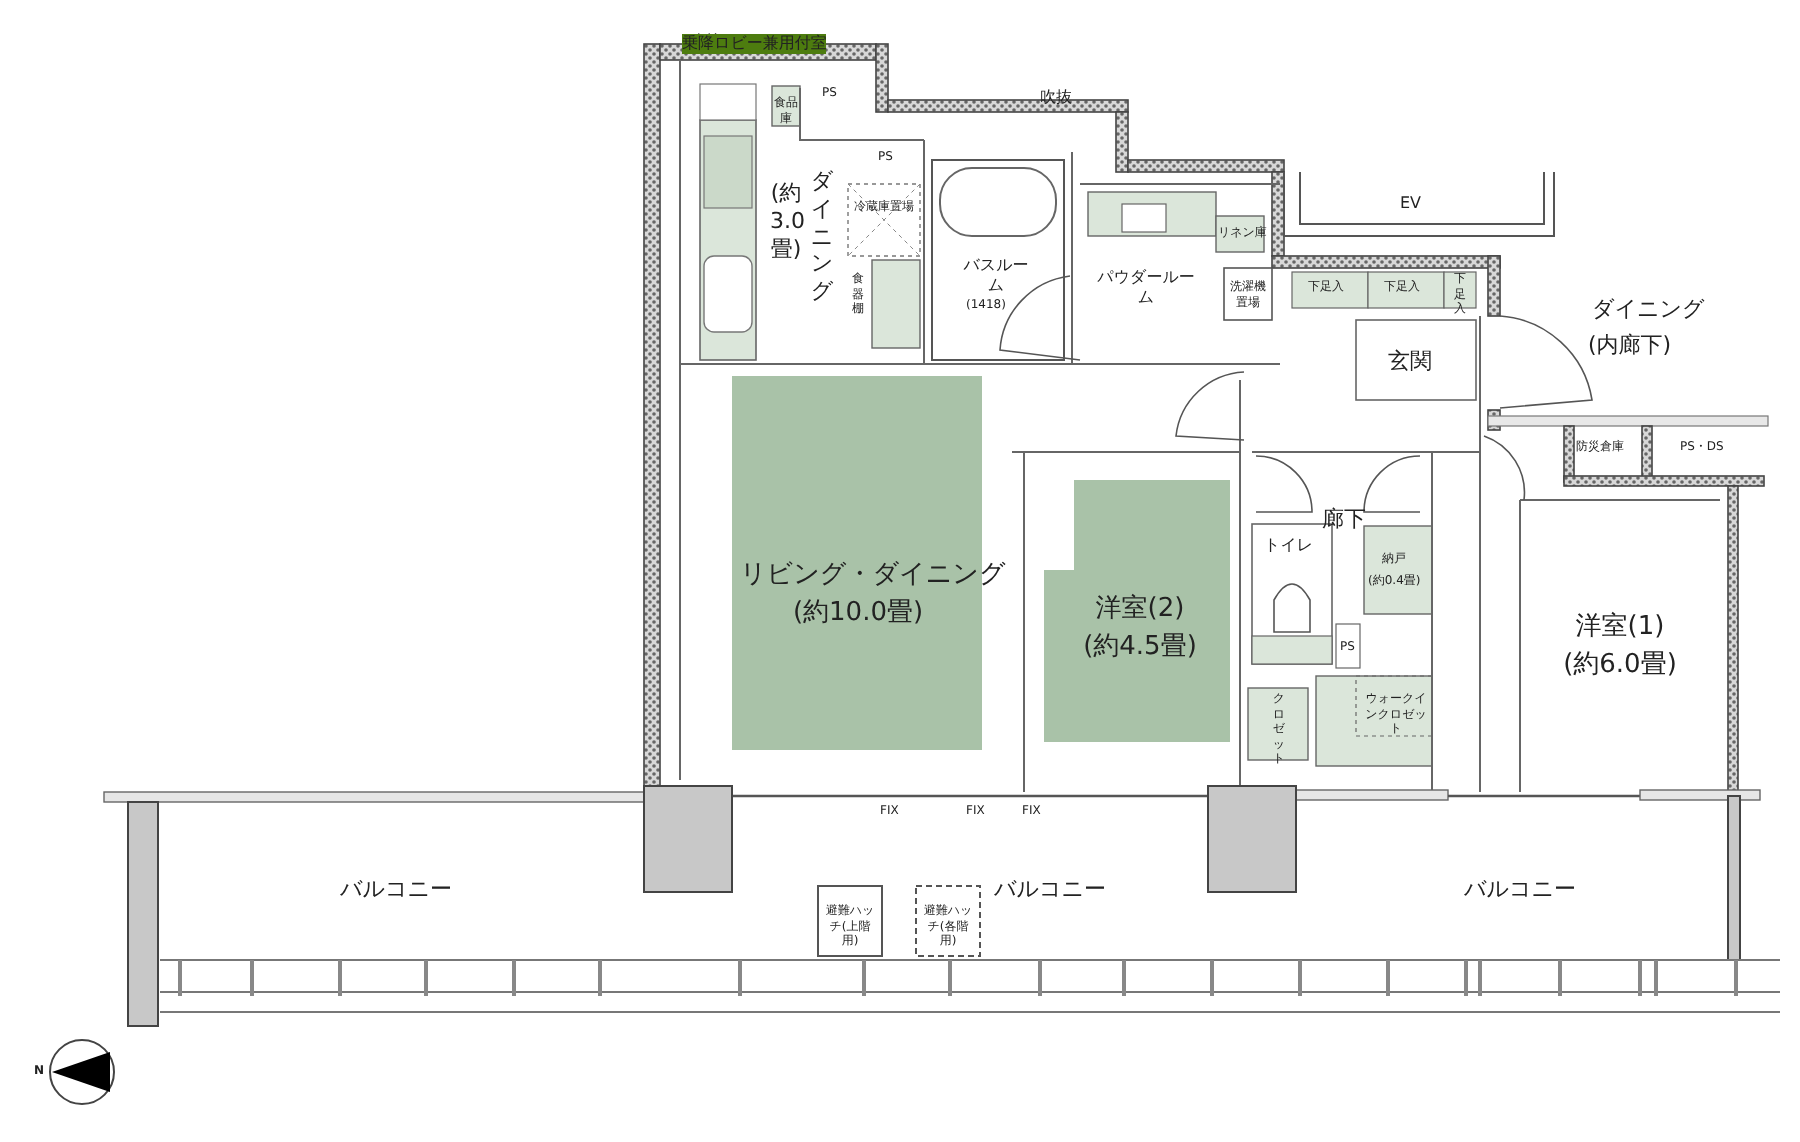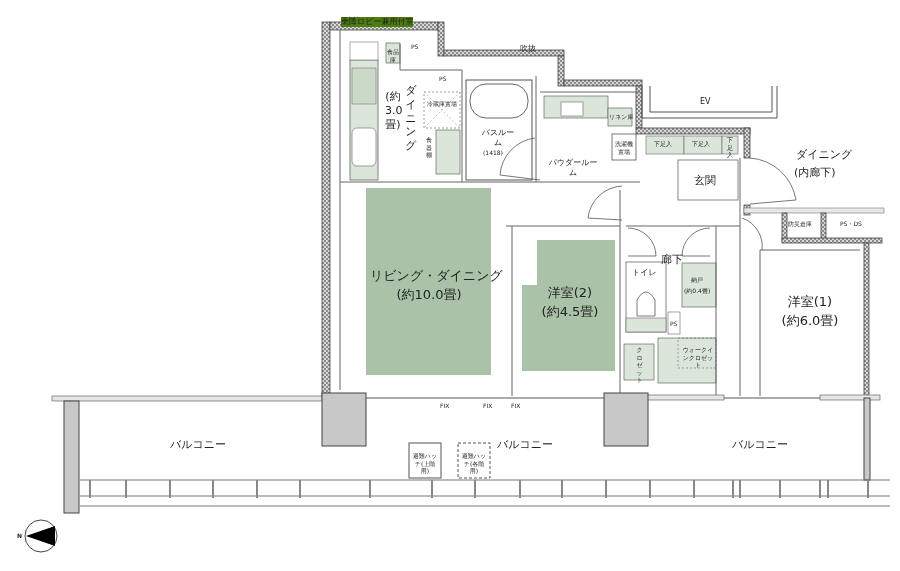--- a/index.html
+++ b/index.html
@@ -1,19 +1,19 @@
 <!DOCTYPE html>
 <html><head>
 <meta charset="utf-8">
 <style>
   html,body{margin:0;padding:0;background:#fff;}
   body{width:900px;height:571px;position:relative;overflow:hidden;font-family:"DejaVu Sans",sans-serif;color:#222;}
   #plan{position:absolute;left:0;top:0;width:900px;height:571px;}
   .lbl{position:absolute;white-space:nowrap;color:#222;text-align:center;line-height:1.25;}
-  .lbl-big{font-size:13px;}
+  .lbl-big{font-size:13px;margin-top:12px;}
   .lbl-mid{font-size:11px;}
   .lbl-sm{font-size:8px;}
   .lbl-xs{font-size:6px;}
 </style>
 </head>
 <body>
 
 <div id="plan">
 <svg width="900" height="571" viewBox="0 0 900 571" xmlns="http://www.w3.org/2000/svg">
   <defs>
@@ -184,21 +184,21 @@
 <div class="lbl lbl-xs" style="left:439px;top:75px;">PS</div>
 <div class="lbl lbl-xs" style="left:387px;top:48px;width:12px;white-space:normal;">食品庫</div>
 
 <div class="lbl lbl-mid" style="left:404px;top:84px;width:14px;white-space:normal;">ダイニング</div>
 <div class="lbl lbl-mid" style="left:385px;top:90px;width:16px;white-space:normal;">(約3.0畳)</div>
 <div class="lbl lbl-xs" style="left:427px;top:100px;width:30px;white-space:normal;">冷蔵庫置場</div>
 <div class="lbl lbl-xs" style="left:425px;top:136px;width:8px;white-space:normal;">食器棚</div>
 
 <div class="lbl lbl-sm" style="left:478px;top:128px;width:40px;white-space:normal;">バスルーム</div>
 <div class="lbl lbl-xs" style="left:483px;top:149px;">(1418)</div>
-<div class="lbl lbl-sm" style="left:548px;top:134px;width:50px;white-space:normal;margin-top:24px;">パウダールーム</div>
+<div class="lbl lbl-sm" style="left:548px;top:134px;width:50px;white-space:normal;">パウダールーム</div>
 <div class="lbl lbl-xs" style="left:609px;top:113px;">リネン庫</div>
 <div class="lbl lbl-xs" style="left:614px;top:140px;width:20px;white-space:normal;">洗濯機置場</div>
 
 <div class="lbl lbl-xs" style="left:654px;top:140px;">下足入</div>
 <div class="lbl lbl-xs" style="left:692px;top:140px;">下足入</div>
 <div class="lbl lbl-xs" style="left:726px;top:136px;width:8px;white-space:normal;">下足入</div>
 <div class="lbl lbl-mid" style="left:694px;top:174px;">玄関</div>
 
 <div class="lbl lbl-mid" style="left:796px;top:148px;">ダイニング</div>
 <div class="lbl lbl-mid" style="left:794px;top:166px;">(内廊下)</div>

